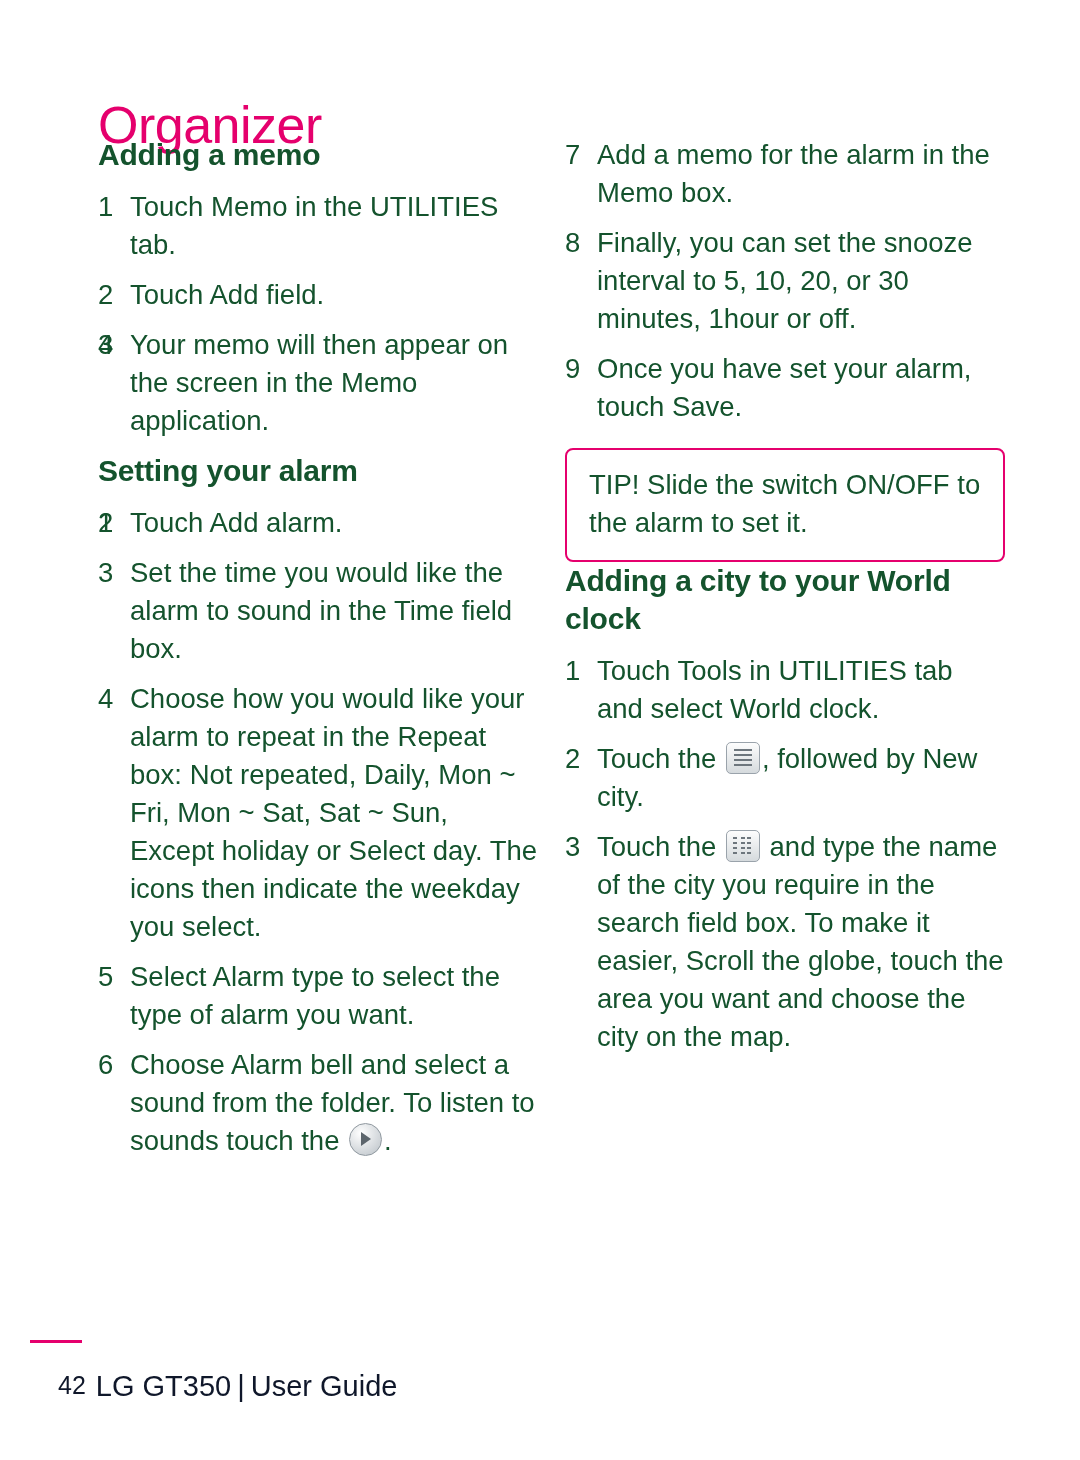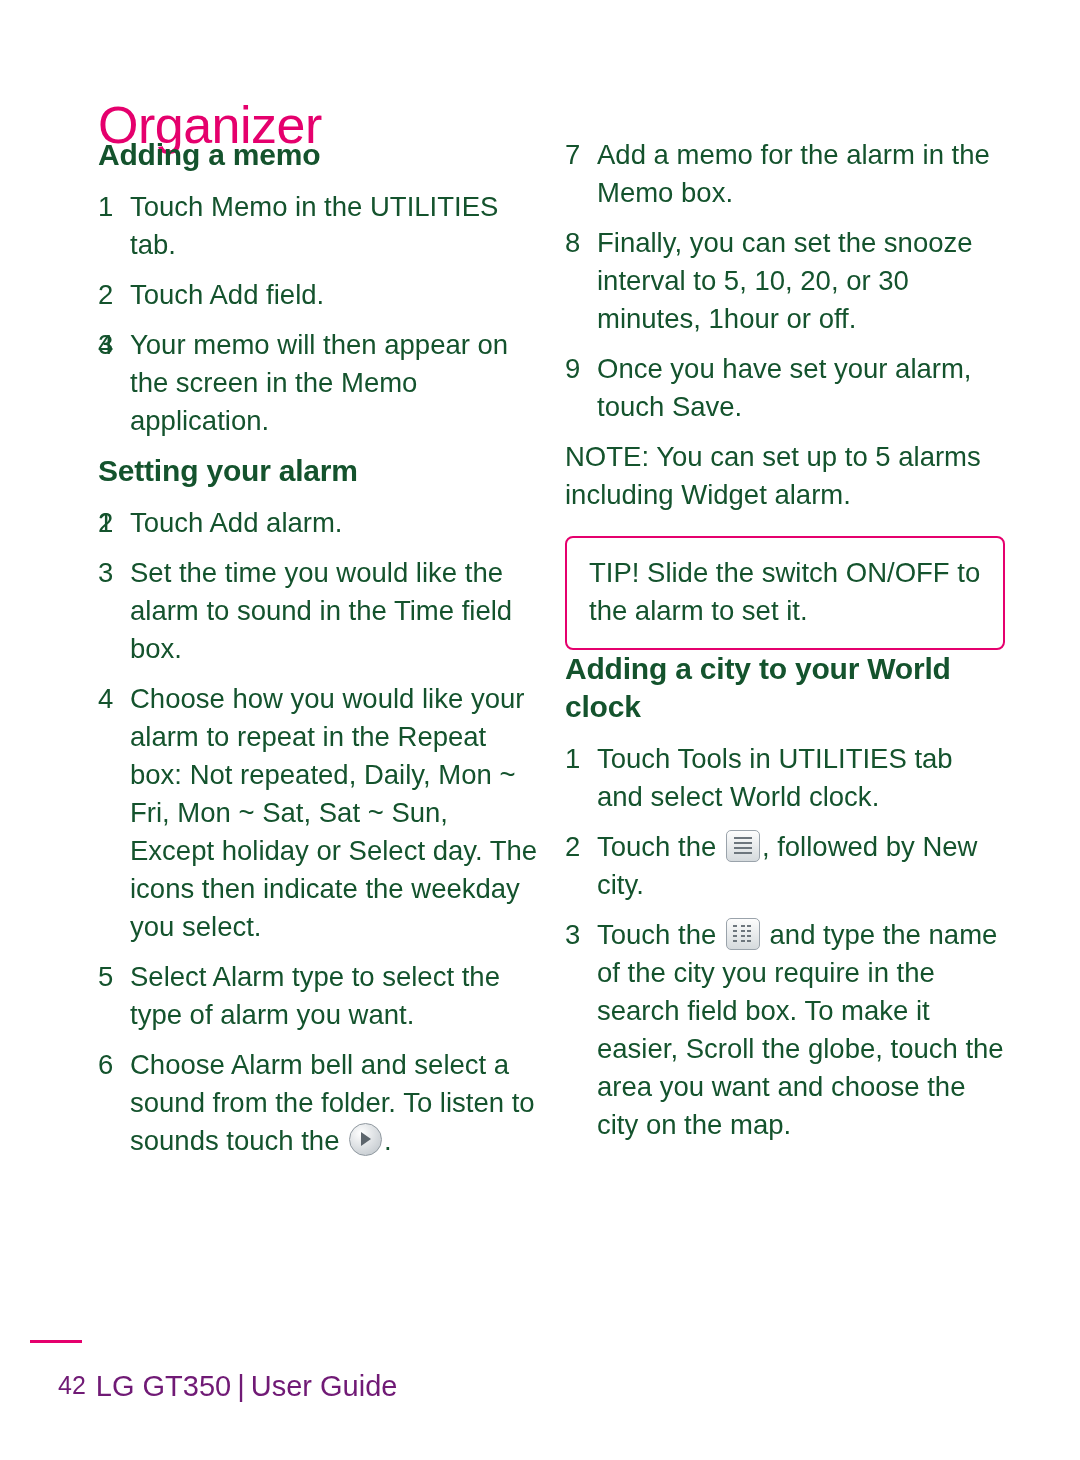--- a/index.html
+++ b/index.html
@@ -136,21 +136,21 @@
     width: 52px;
     height: 3px;
     background: #e5006d;
   }
   .footer {
     position: absolute;
     left: 58px;
     top: 1358px;
     font-size: 29px;
     line-height: 38px;
-    color: #701a75;
+    color: #0f172a;
   }
   .footer .pagenum {
     font-size: 25px;
     margin-right: 10px;
     vertical-align: 2px;
   }
   .footer .sep { margin: 0 6px; }
 </style>
 </head>
 <body>
@@ -179,21 +179,20 @@
       </ol>
   </div>
 
   <div class="col col-right">
     <ol class="steps">
         <li><span class="num">7</span><span><span>Add a memo for the alarm in the </span><span class="b">Memo</span><span> box.</span></span></li>
         <li><span class="num">8</span><span><span>Finally, you can set the snooze interval to 5, 10, 20, or 30 minutes, 1hour or off.</span></span></li>
         <li><span class="num">9</span><span><span>Once you have set your alarm, touch </span><span class="b">Save</span><span>.</span></span></li>
       </ol>
 
-    <p class="para note"><span class="b">NOTE:</span><span> You can set up to 5 alarms including </span><span class="b">Widget alarm</span><span>.</span></p>
 
     <div class="tipbox">
       <span><span class="b">TIP!</span><span> Slide the switch </span><span class="b">ON/OFF</span><span> to the alarm to set it.</span></span>
     </div>
 
     <h2 class="section gap-before">Adding a city to your World clock</h2>
     <ol class="steps">
         <li><span class="num">1</span><span><span>Touch </span><span class="b">Tools</span><span> in UTILITIES tab and select </span><span class="b">World clock</span><span>.</span></span></li>
         <li><span class="num">2</span><span><span>Touch the </span><span class="inline-icon list-icon"></span><span>, followed by </span><span class="b">New city</span><span>.</span></span></li>
         <li><span class="num">3</span><span><span>Touch the </span><span class="inline-icon lines-icon"></span><span> and type the name of the city you require in the search field box. To make it easier, Scroll the globe, touch the area you want and choose the city on the map.</span></span></li>

